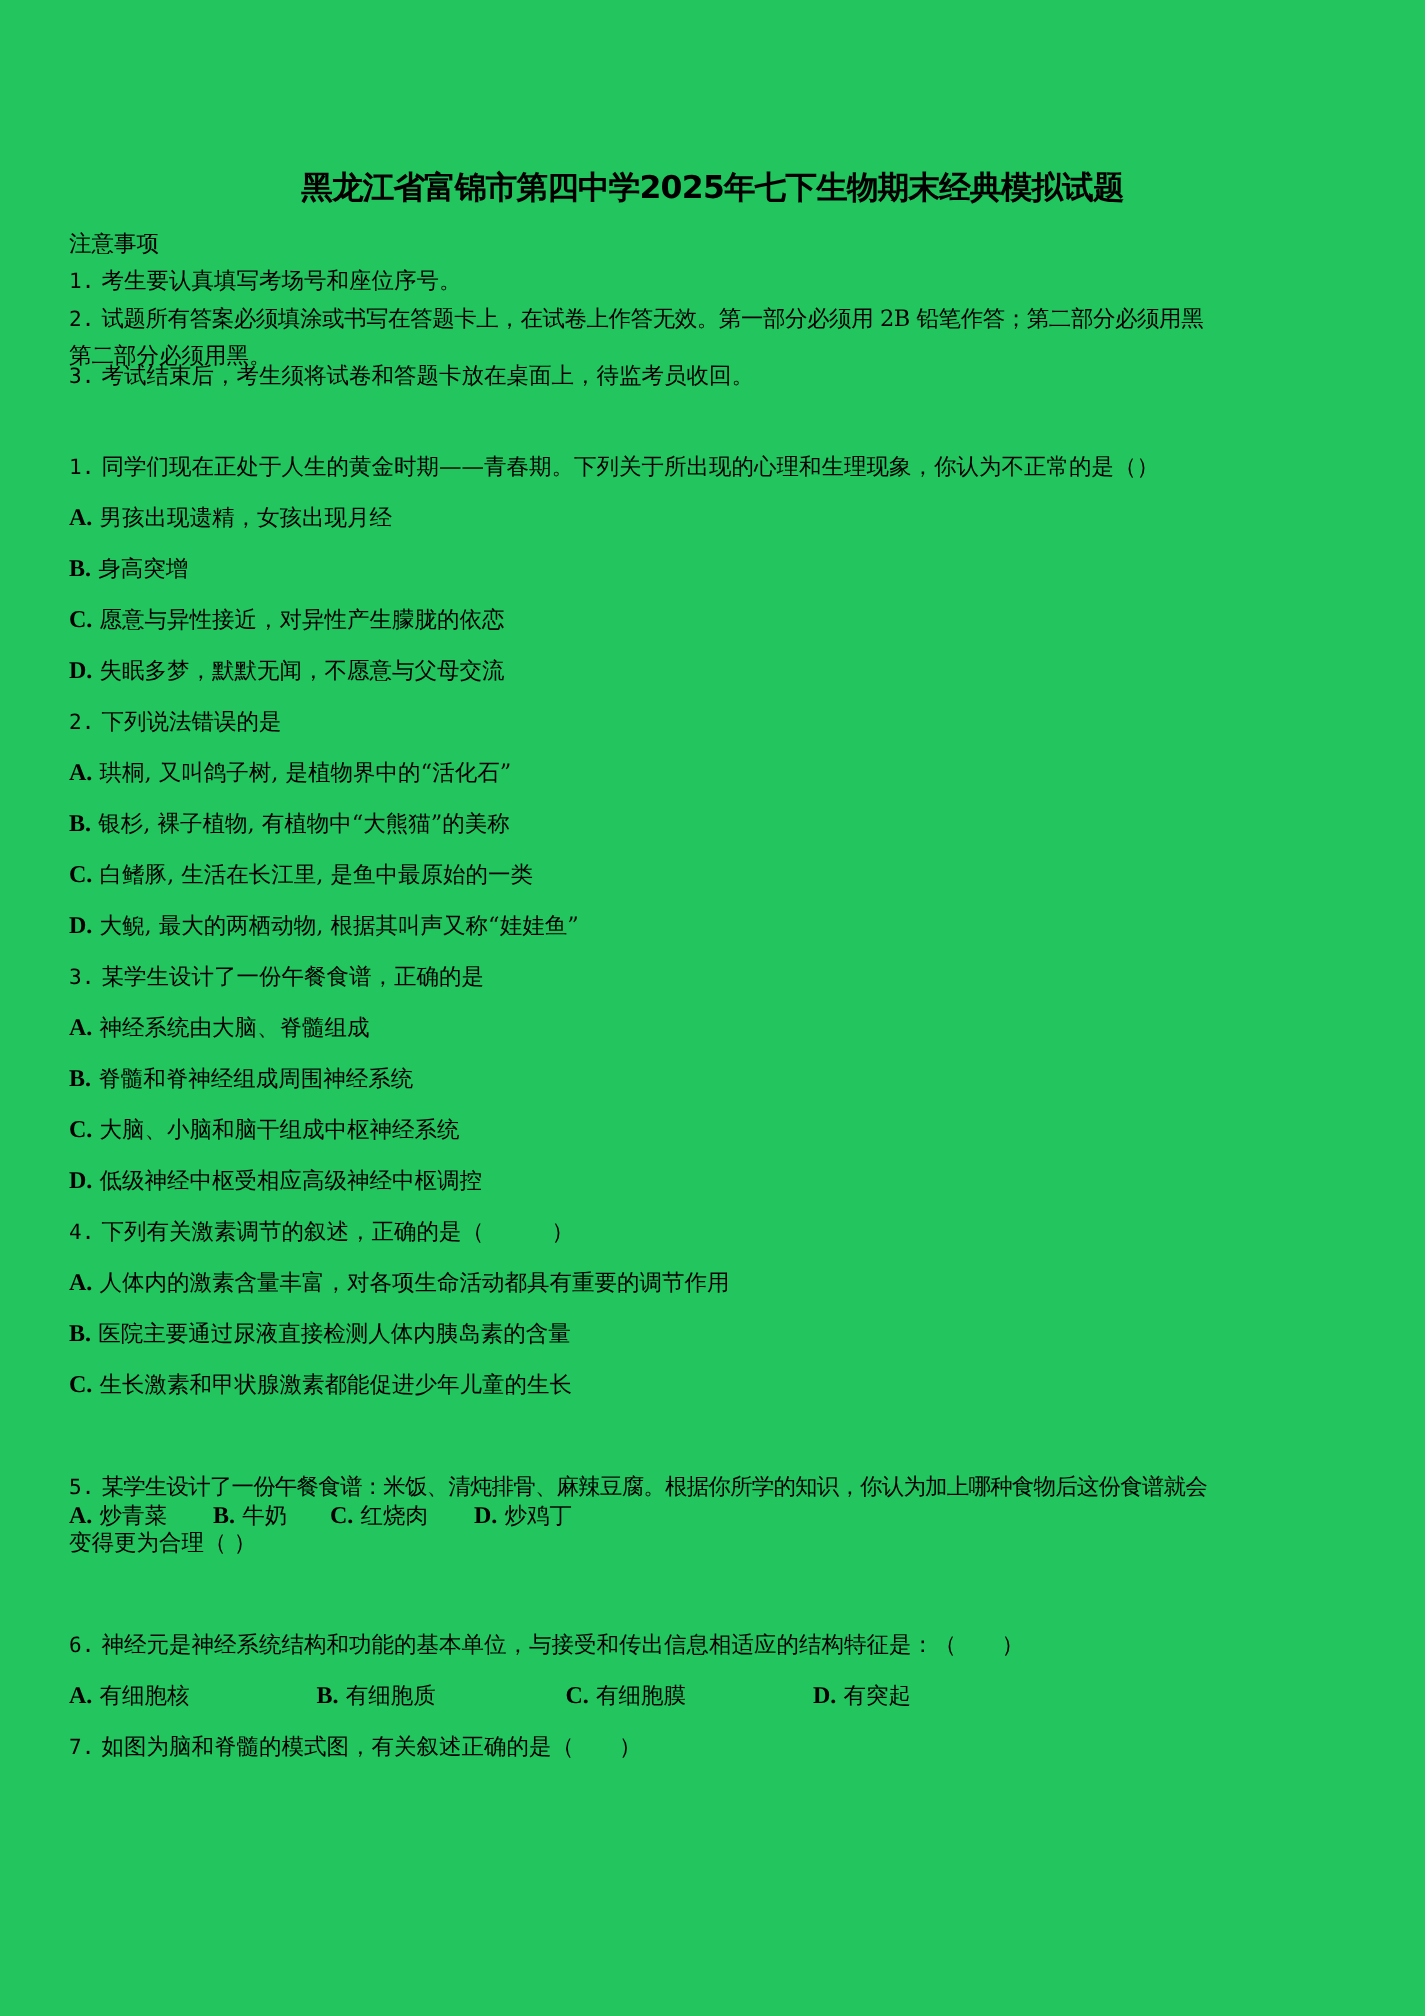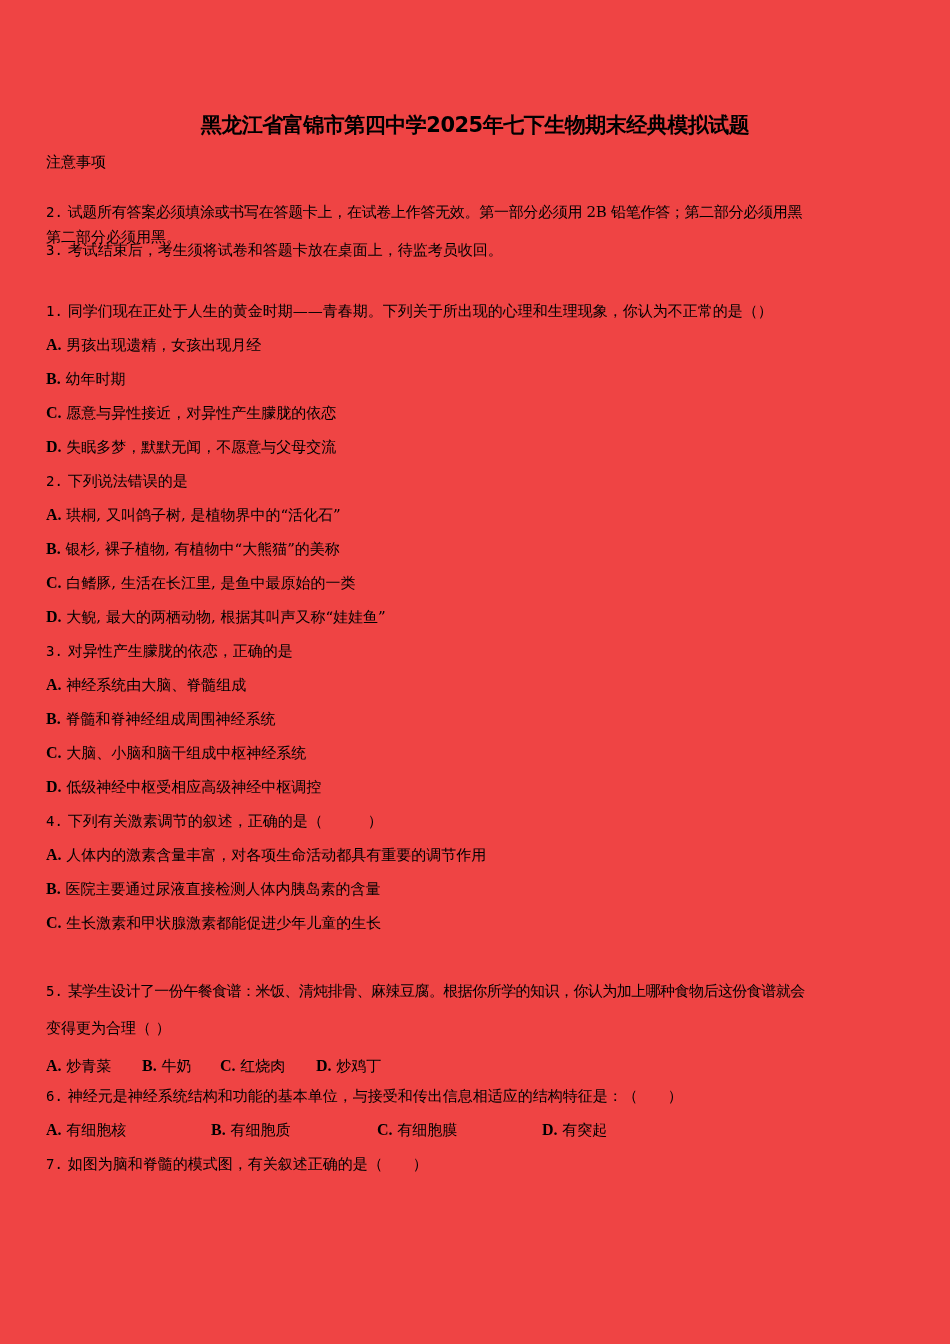--- a/index.html
+++ b/index.html
@@ -1,17 +1,17 @@
 <!DOCTYPE html>
 <html><head>
 <meta charset="utf-8">
 <style>
   html, body { margin: 0; padding: 0; background: #ffffff; }
   body { width: 950px; height: 1344px; position: relative; overflow: hidden; color: #000; }
-  .page { position: absolute; left: 0; top: 0; width: 950px; height: 1344px; background: #ef4444; }
+  .page { position: absolute; left: 0; top: 0; width: 950px; height: 1344px; background: #22c55e; }
   .title {
     position: absolute; left: 0; top: 111px; width: 950px; text-align: center;
     font-family: "DejaVu Sans", sans-serif; font-weight: bold; font-size: 21px; letter-spacing: -0.5px;
   }
   .line {
     position: absolute; left: 46px; white-space: nowrap;
     font-family: "DejaVu Serif", serif; font-size: 15px; line-height: 20px;
   }
   .opt-label { font-family: "Liberation Serif", serif; font-weight: bold; font-size: 16px; }
   .num { font-family: "DejaVu Sans Mono", monospace; font-size: 14px; }
@@ -19,41 +19,45 @@
 </style>
 </head>
 <body>
 
 <div class="page">
 
   <div class="title">黑龙江省富锦市第四中学2025年七下生物期末经典模拟试题</div>
 
   <div class="line" style="top:152px;">注意事项</div>
 
+  <div class="line" style="top:177px;">
+    <span class="num">1.</span>
+    <span>考生要认真填写考场号和座位序号。</span>
+  </div>
   <div class="line" style="top:202px;">
     <span class="num">2.</span>
     <span style="letter-spacing:-0.3px;">试题所有答案必须填涂或书写在答题卡上，在试卷上作答无效。第一部分必须用 2B 铅笔作答；第二部分必须用黑</span>
   </div>
   <div class="line" style="top:227px;">第二部分必须用黑。</div>
   <div class="line" style="top:240px;">
     <span class="num">3.</span>
     <span>考试结束后，考生须将试卷和答题卡放在桌面上，待监考员收回。</span>
   </div>
 
   <div class="line" style="top:301px;">
     <span class="num">1.</span>
     <span>同学们现在正处于人生的黄金时期——青春期。下列关于所出现的心理和生理现象，你认为不正常的是（）</span>
   </div>
   <div class="line" style="top:335px;">
     <span class="opt-label">A.</span>
     <span>男孩出现遗精，女孩出现月经</span>
   </div>
   <div class="line" style="top:369px;">
     <span class="opt-label">B.</span>
-    <span>幼年时期</span>
+    <span>身高突增</span>
   </div>
   <div class="line" style="top:403px;">
     <span class="opt-label">C.</span>
     <span>愿意与异性接近，对异性产生朦胧的依恋</span>
   </div>
   <div class="line" style="top:437px;">
     <span class="opt-label">D.</span>
     <span>失眠多梦，默默无闻，不愿意与父母交流</span>
   </div>
 
@@ -73,21 +77,21 @@
     <span class="opt-label">C.</span>
     <span>白鳍豚, 生活在长江里, 是鱼中最原始的一类</span>
   </div>
   <div class="line" style="top:607px;">
     <span class="opt-label">D.</span>
     <span>大鲵, 最大的两栖动物, 根据其叫声又称“娃娃鱼”</span>
   </div>
 
   <div class="line" style="top:641px;">
     <span class="num">3.</span>
-    <span>对异性产生朦胧的依恋，正确的是</span>
+    <span>某学生设计了一份午餐食谱，正确的是</span>
   </div>
   <div class="line" style="top:675px;">
     <span class="opt-label">A.</span>
     <span>神经系统由大脑、脊髓组成</span>
   </div>
   <div class="line" style="top:709px;">
     <span class="opt-label">B.</span>
     <span>脊髓和脊神经组成周围神经系统</span>
   </div>
   <div class="line" style="top:743px;">
@@ -114,21 +118,21 @@
   <div class="line" style="top:913px;">
     <span class="opt-label">C.</span>
     <span>生长激素和甲状腺激素都能促进少年儿童的生长</span>
   </div>
 
   <div class="line" style="top:981px;">
     <span class="num">5.</span>
     <span style="letter-spacing:-0.55px;">某学生设计了一份午餐食谱：米饭、清炖排骨、麻辣豆腐。根据你所学的知识，你认为加上哪种食物后这份食谱就会</span>
   </div>
   <div class="line" style="top:1018px;">变得更为合理（ ）</div>
-  <div class="line" style="top:1056px;">
+  <div class="line" style="top:1000px;">
     <span class="inline-opt" style="width:96px;">
       <span class="opt-label">A.</span>
       <span>炒青菜</span>
     </span><span class="inline-opt" style="width:78px;">
       <span class="opt-label">B.</span>
       <span>牛奶</span>
     </span><span class="inline-opt" style="width:96px;">
       <span class="opt-label">C.</span>
       <span>红烧肉</span>
     </span><span class="inline-opt">

